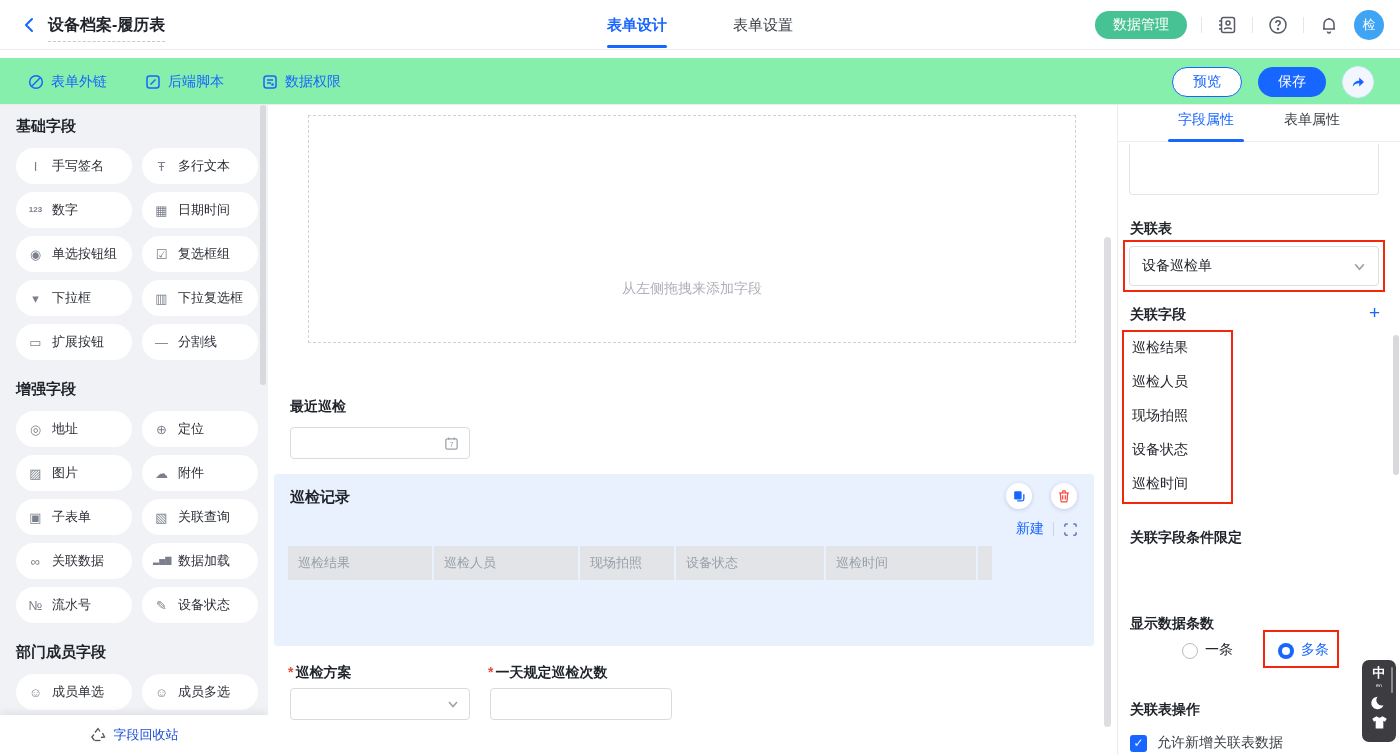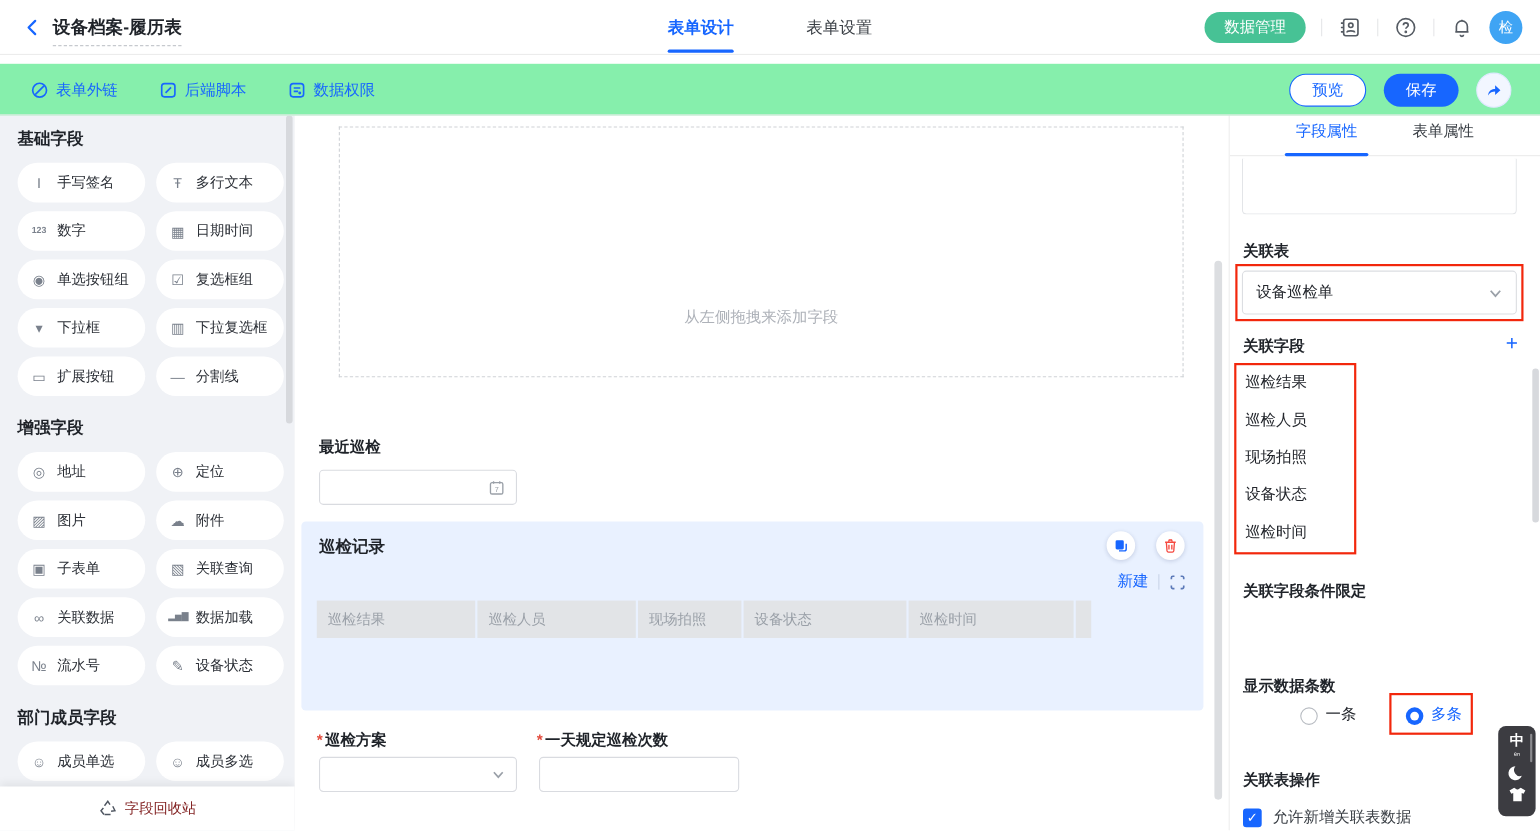--- a/index.html
+++ b/index.html
@@ -32,21 +32,21 @@
 
   
   .sidebar { position:absolute; left:0; top:97px; width:268px; height:658px; background:#f0f2f6; overflow:hidden; }
   .sb-inner { padding:16px 14px 0 16px; }
   .sb-sec-title { font-size:15px; font-weight:bold; color:#1f2329; margin:4px 0 12px; }
   .sb-grid { display:grid; grid-template-columns:116px 116px; column-gap:10px; row-gap:8px; margin-bottom:20px; }
   .pill { display:flex; align-items:center; gap:8px; background:#fff; border-radius:18px; height:36px; padding:0 11px; font-size:13px; color:#2b2f36; cursor:grab; white-space:nowrap; }
   .pill .picon { width:17px; flex:none; text-align:center; color:#7a818c; font-size:13px; line-height:1; }
   .picon.tiny { font-size:8px; font-weight:bold; letter-spacing:0; }
   .pill-clipped { height:14px; border-radius:18px 18px 0 0; background:#fff; }
-  .sb-footer { position:absolute; left:0; bottom:0; width:268px; height:40px; background:#fff; box-shadow:0 -3px 8px rgba(0,0,0,.07); display:flex; align-items:center; justify-content:center; gap:8px; color:#7f1d1d; font-size:13px; cursor:pointer; z-index:5; }
+  .sb-footer { position:absolute; left:0; bottom:0; width:268px; height:40px; background:#fff; box-shadow:0 -3px 8px rgba(0,0,0,.07); display:flex; align-items:center; justify-content:center; gap:8px; color:#1d4ed8; font-size:13px; cursor:pointer; z-index:5; }
   .sb-scroll { position:absolute; right:2px; top:8px; width:6px; height:280px; background:#d7d9dd; border-radius:3px; }
 
   
   .canvas { position:absolute; left:268px; top:97px; width:850px; height:658px; background:#fff; border-right:1px solid #ececec; overflow:hidden; }
   .dropzone { position:absolute; left:40px; top:18px; width:768px; height:228px; border:1px dashed #cfd2d6; display:flex; align-items:center; justify-content:center; }
   .dropzone span { color:#aeb2b9; font-size:14px; margin-top:120px; }
   .cv-tabs { position:absolute; left:0; top:246px; width:850px; height:31px; border-bottom:1px solid #e8e8e8; }
   .cv-tab { position:absolute; top:0; height:30px; font-size:14px; color:#565c66; cursor:pointer; }
   .cv-tab.active { color:#1766ff; }
   .cv-tab.active::after { content:""; position:absolute; left:-6px; right:-6px; bottom:-1px; height:2px; background:#1766ff; }

